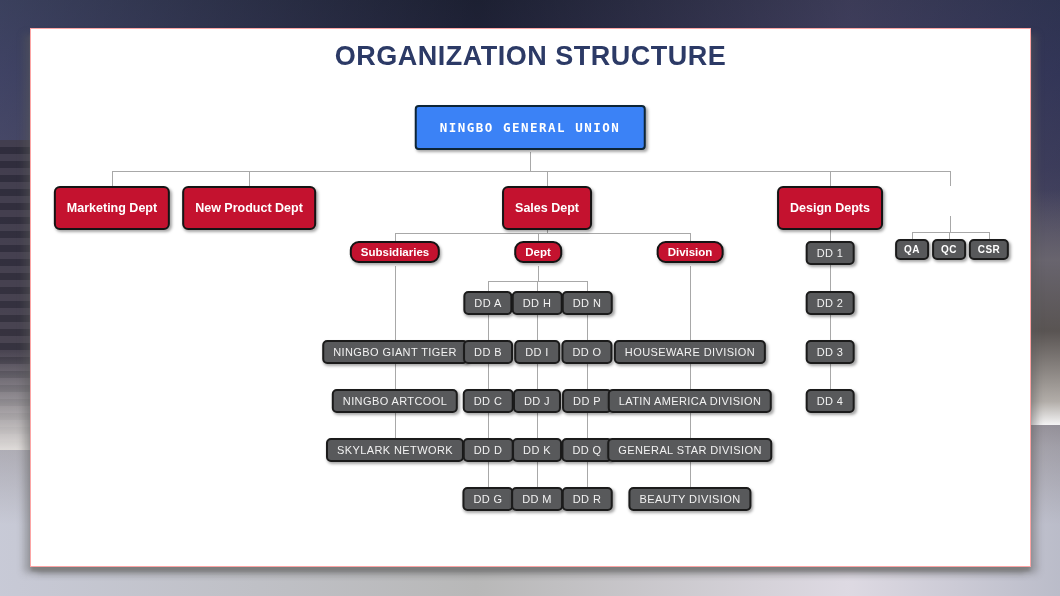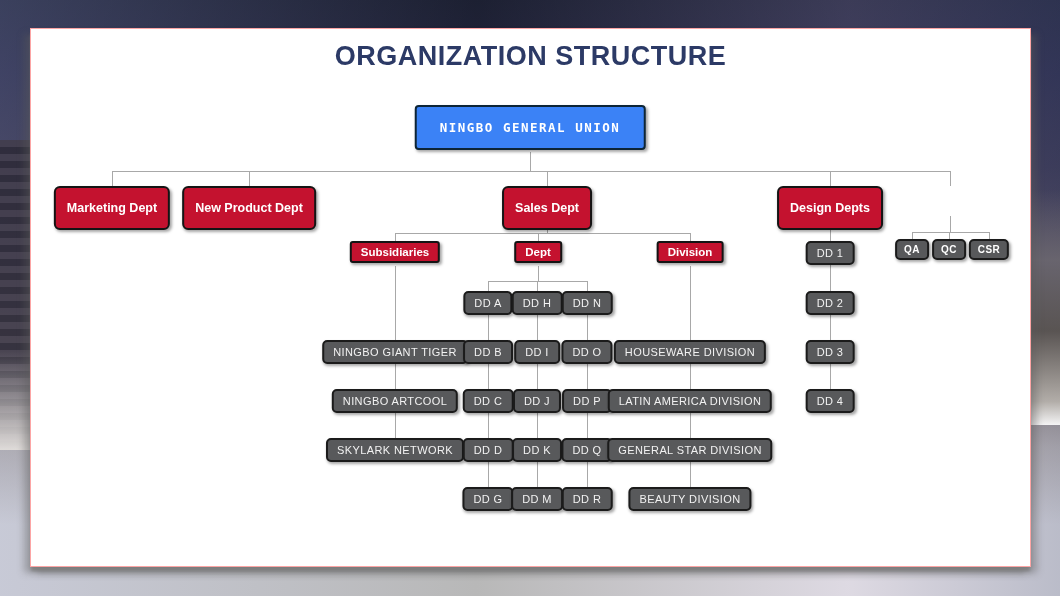--- a/index.html
+++ b/index.html
@@ -45,21 +45,21 @@
     position:absolute;transform:translateX(-50%);z-index:2;
     white-space:nowrap;color:#fff;border:2px solid #141414;border-radius:6px;
     box-shadow:1.5px 2px 3px rgba(0,0,0,.35);box-sizing:border-box;text-align:center;
   }
   .blue{
     background:#3b82f6;border-color:#0d2536;border-radius:4px;
     font-family:"DejaVu Sans Mono",monospace;font-weight:700;font-size:12.5px;
     letter-spacing:1.5px;padding:13px 23px;
   }
   .red{background:#C4122F;font-weight:700;font-size:12.5px;padding:13px 11px;}
-  .red.sm{font-weight:700;font-size:11.5px;padding:3px 9px;border-radius:3px;}
+  .red.sm{font-weight:700;font-size:11.5px;padding:3px 9px;border-radius:9px;}
   .gray{background:#58595B;border-color:#1b1b1b;font-weight:400;font-size:11px;letter-spacing:.4px;padding:4px 9px;border-radius:5px;color:#f2f2f2;}
   .gray.tiny{font-weight:700;font-size:10px;padding:3px 7px;color:#ffffff;}
 </style>
 </head>
 <body>
 
 <div class="bg-photo"></div>
 <div class="bg-left"></div>
 <div class="bg-right"></div>
 

